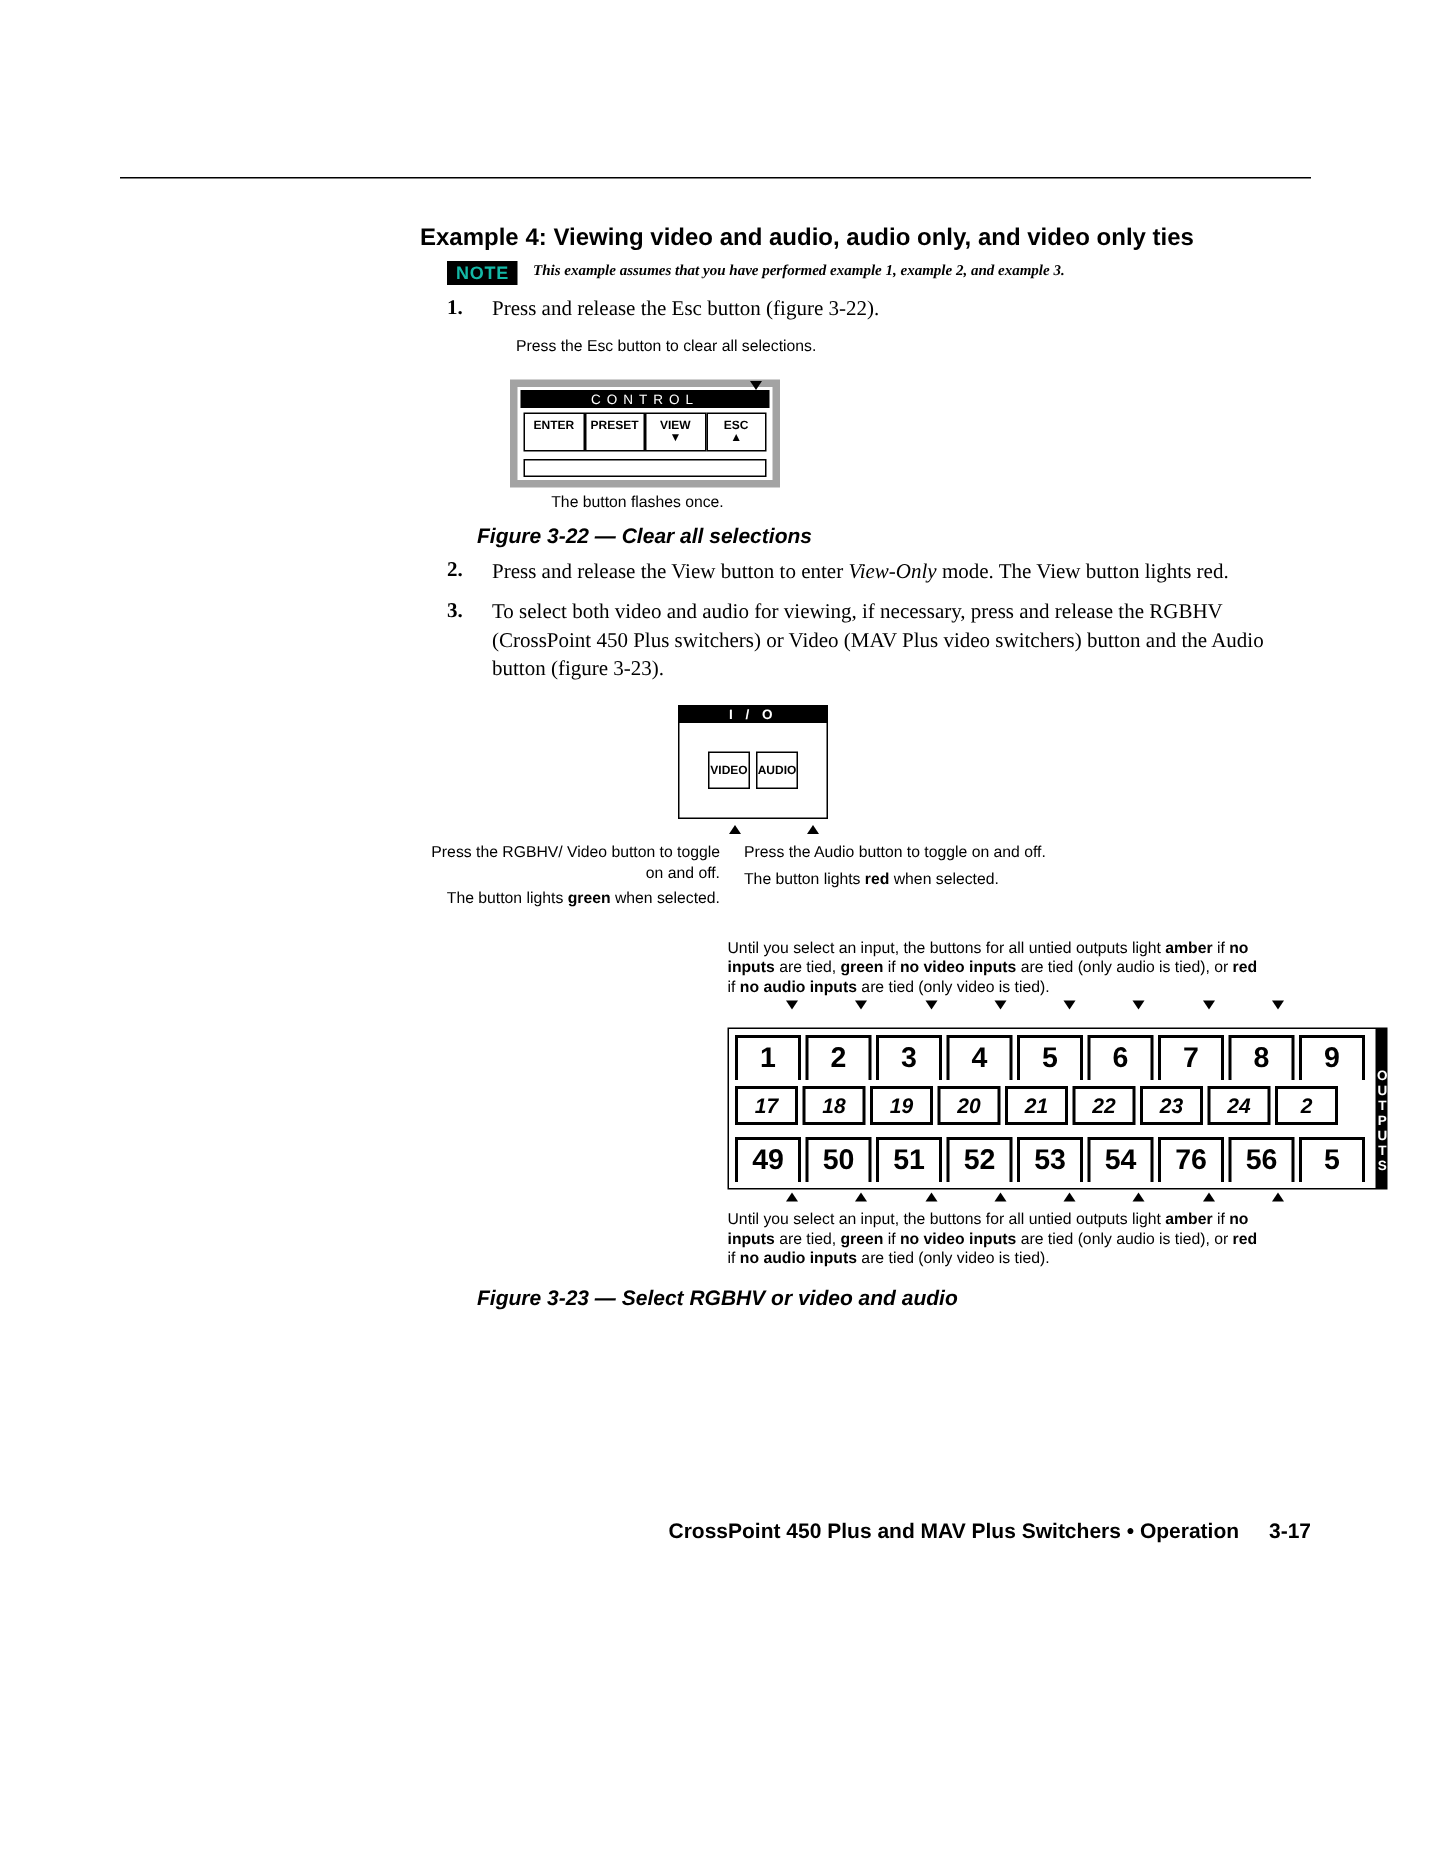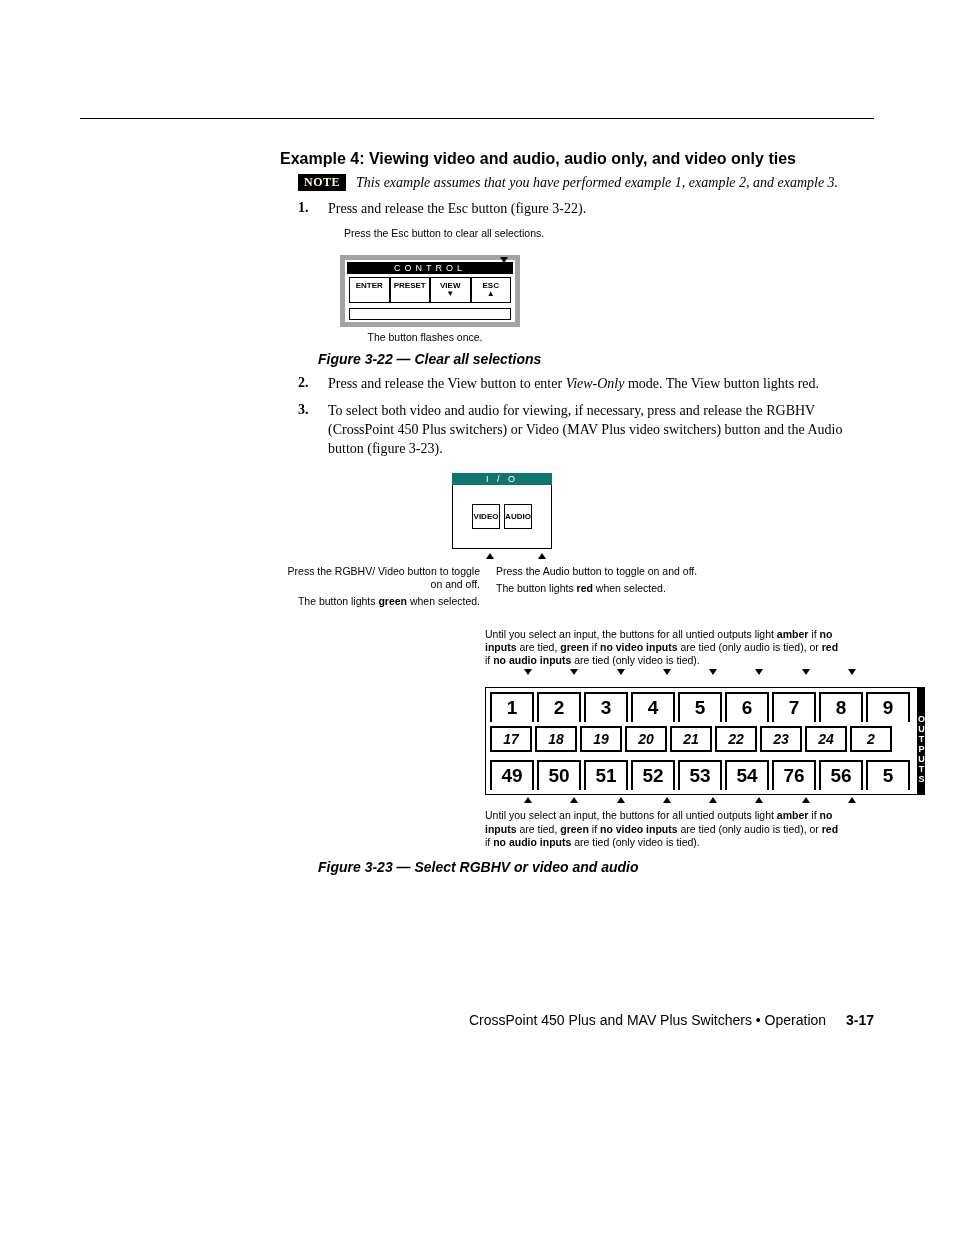--- a/index.html
+++ b/index.html
@@ -41,32 +41,33 @@
   }
   .note-row {
     margin-left: 18px;
     margin-top: 6px;
     display: flex;
     align-items: flex-start;
     gap: 10px;
   }
   .note-badge {
     background: #000;
-    color: #fef9c3;
-    font-family: Liberation Serif, serif;
+    color: #14b8a6;
+    font-family: Liberation Sans, sans-serif;
     font-weight: bold;
     font-size: 12px;
     padding: 1px 6px;
     letter-spacing: 0.5px;
   }
   .note-text {
     font-style: italic;
-    font-size: 14px;
+    font-size: 10px;
     line-height: 1.3;
     flex: 1;
+    font-weight: bold;
   }
   .step-row {
     display: flex;
     align-items: flex-start;
     margin: 8px 0 0 18px;
   }
   .step-num {
     font-weight: bold;
     font-size: 14px;
     width: 30px;
@@ -147,25 +148,25 @@
   .fig23-wrap {
     margin: 12px 0 0 0;
     position: relative;
   }
   .io-block {
     margin-left: 170px;
     width: 100px;
     padding: 2px;
   }
   .io-hdr {
-    background: #0f766e;
+    background: #000000;
     color: #fff;
     font-family: Arial, Helvetica, sans-serif;
     font-size: 9px;
-    font-weight: normal;
+    font-weight: bold;
     text-align: center;
     letter-spacing: 3px;
     padding: 1px 0;
   }
   .io-btn-row {
     display: flex;
     gap: 4px;
     padding: 19px;
     border: 1px solid #000;
     border-top: none;
@@ -276,21 +277,21 @@
     justify-content: space-around;
     padding: 2px 20px;
   }
   .footer {
     position: absolute;
     bottom: 32px;
     right: 80px;
     font-family: Arial, Helvetica, sans-serif;
     font-size: 14px;
   }
-  .footer .title { font-weight: normal; text-align: right; }
+  .footer .title { font-weight: bold; text-align: right; }
   .footer .pnum { font-weight: bold; margin-left: 16px; }
   .io-arrows-row {
     display:flex;
     margin-left:170px;
     width:104px;
     justify-content:space-around;
     padding:0 14px;
     margin-top:2px;
   }
 </style>

